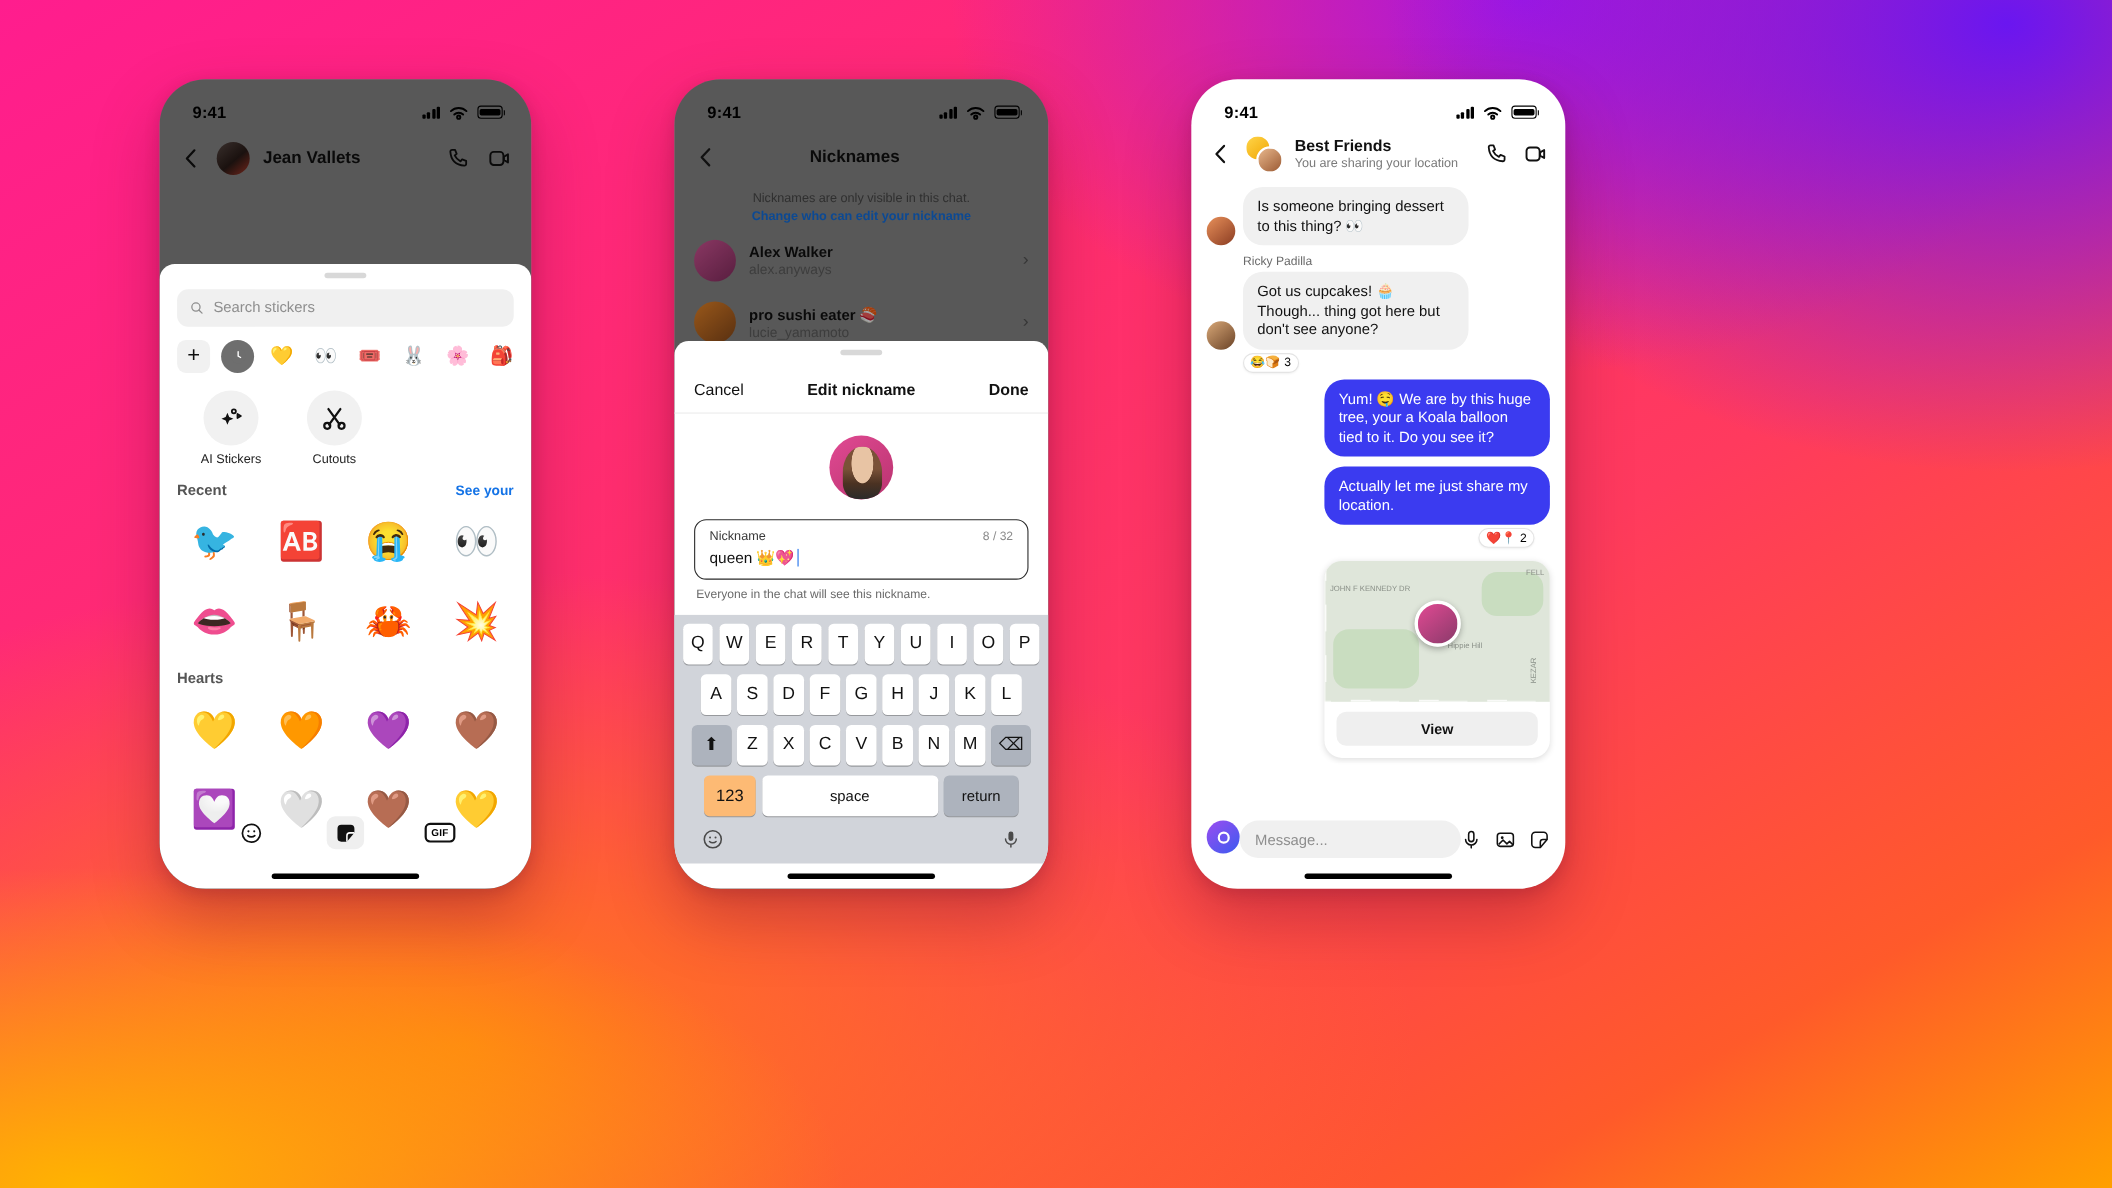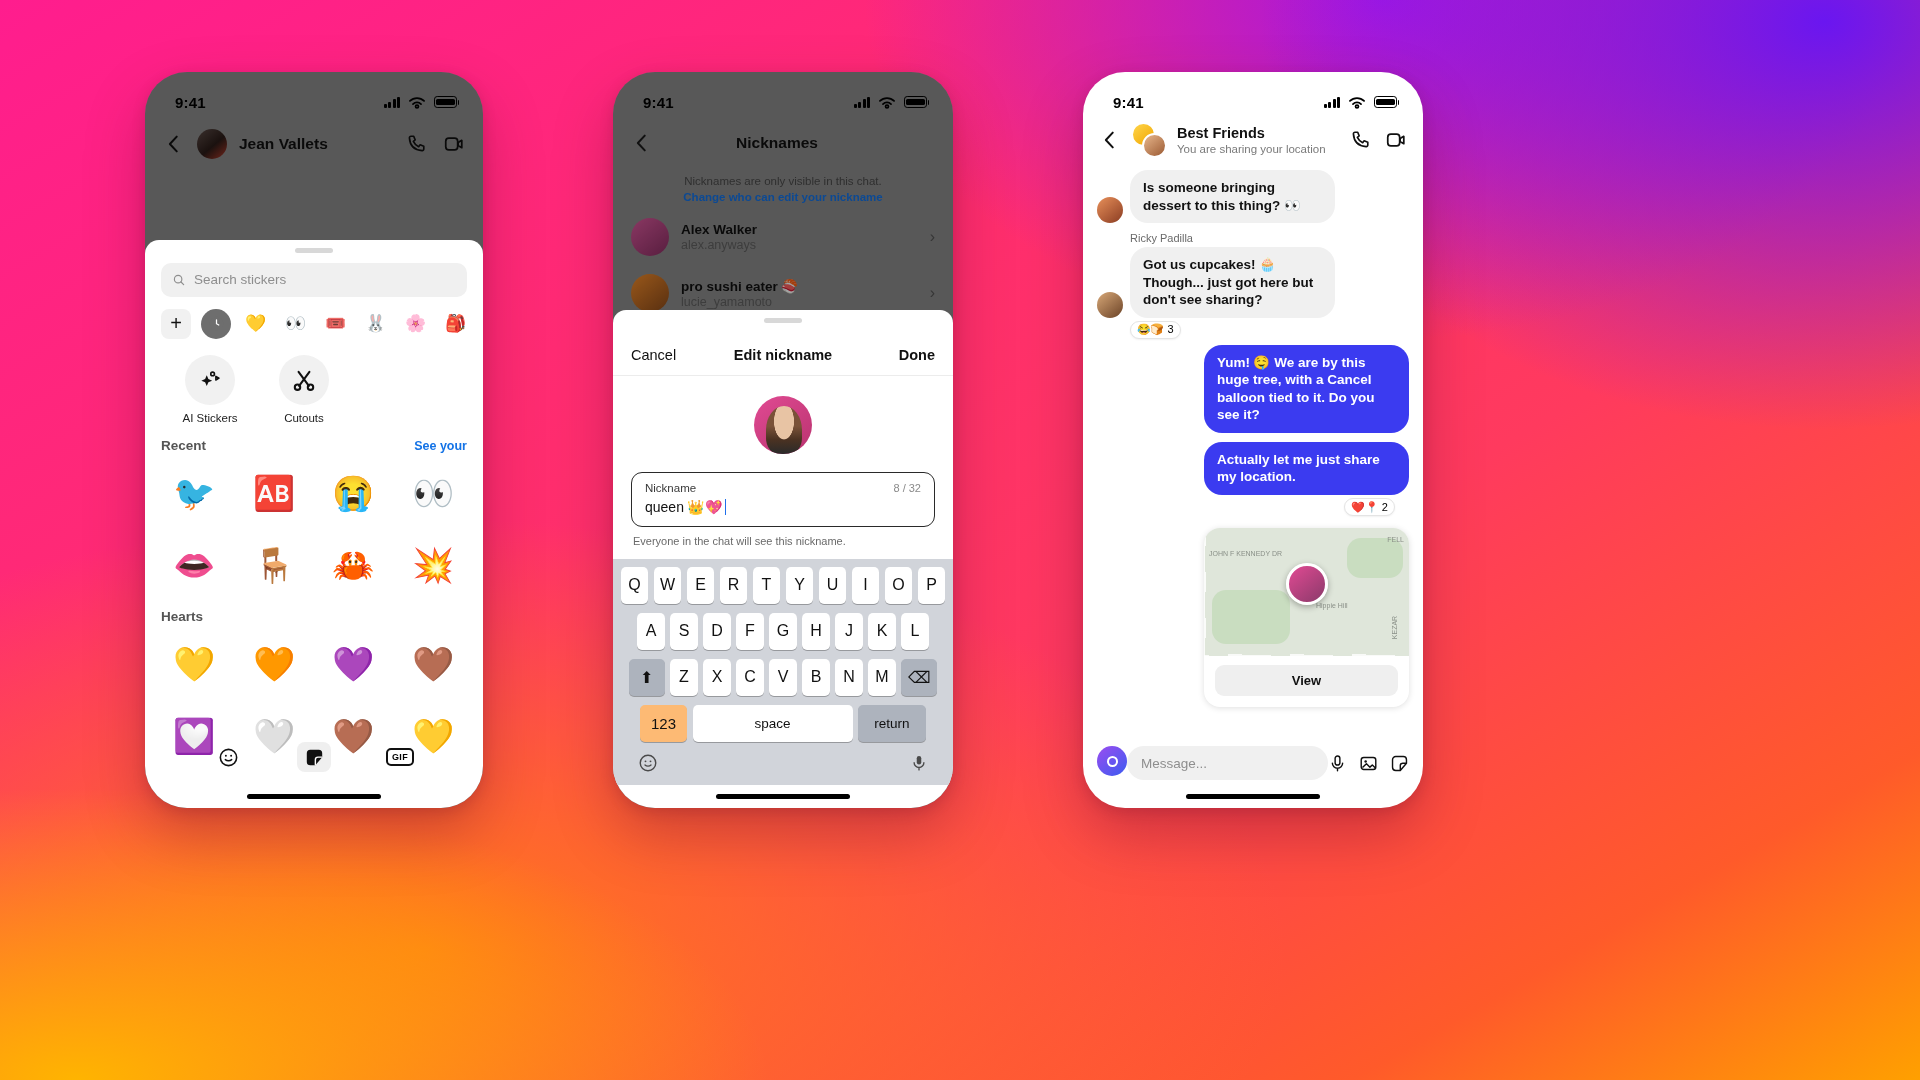--- a/index.html
+++ b/index.html
@@ -148,21 +148,21 @@
   #p3 .gav i.b{width:25px;height:25px;right:0;bottom:0;
     background:linear-gradient(140deg,#e8b78c,#9b5a33);}
   #p3 .t1{font-size:14.5px;font-weight:700;color:#111;}
   #p3 .t2{font-size:11.5px;color:#7a7a7a;margin-top:2px;}
   #p3 .hr{margin-left:auto;display:flex;gap:14px;align-items:center;}
 
   .msgs { padding:4px 14px 0; }
   .mline { display:flex; align-items:flex-end; gap:7px; margin-bottom:9px; }
   .mav { width:26px;height:26px;border-radius:50%;flex:0 0 auto; }
   .bub { max-width:205px; padding:9px 13px; border-radius:18px;
-         font-size:13.5px; line-height:1.3;font-weight:bold; }
+         font-size:13.5px; line-height:1.3; }
   .bub.in  { background:#f0f0f0; color:#111; }
   .bub.out { background:#3b3bf0; color:#fff; }
   .mline.out { justify-content:flex-end; }
   .sender { font-size:11px; color:#6a6a6a; margin:2px 0 3px 33px; }
   .reacts { display:inline-flex; align-items:center; gap:3px; background:#fff;
             border:1px solid #e4e4e4; border-radius:11px; padding:1.5px 6px;
             font-size:11px; box-shadow:0 1px 2px rgba(0,0,0,.06);
             margin:-6px 0 6px 33px; position:relative; z-index:2; }
   .reacts.r { margin:-6px 14px 6px auto; }
   .rrow { display:flex; }
@@ -571,28 +571,28 @@
       <div class="msgs">
         <div class="mline">
           <span class="mav" style="background:linear-gradient(140deg,#e8905a,#8a3c22)"></span>
           <div class="bub in">Is someone bringing dessert to this thing? 👀</div>
         </div>
 
         <div class="sender">Ricky Padilla</div>
 
         <div class="mline">
           <span class="mav" style="background:linear-gradient(140deg,#d8a878,#6a4226)"></span>
-          <div class="bub in">Got us cupcakes! 🧁 Though... just got here but don't see sharing?</div>
+          <div class="bub in">Got us cupcakes! 🧁 Though... thing got here but don't see anyone?</div>
         </div>
         <div class="rrow">
             <span class="reacts">😂🍞 3</span>
           </div>
 
         <div class="mline out">
-          <div class="bub out">Yum! 🤤 We are by this huge tree, with a Cancel balloon tied to it. Do you see it?</div>
+          <div class="bub out">Yum! 🤤 We are by this huge tree, your a Koala balloon tied to it. Do you see it?</div>
         </div>
 
         <div class="mline out">
           <div class="bub out">Actually let me just share my location.</div>
         </div>
         <div class="rrow">
             <span class="reacts r">❤️📍 2</span>
           </div>
 
         <div class="loccard">

